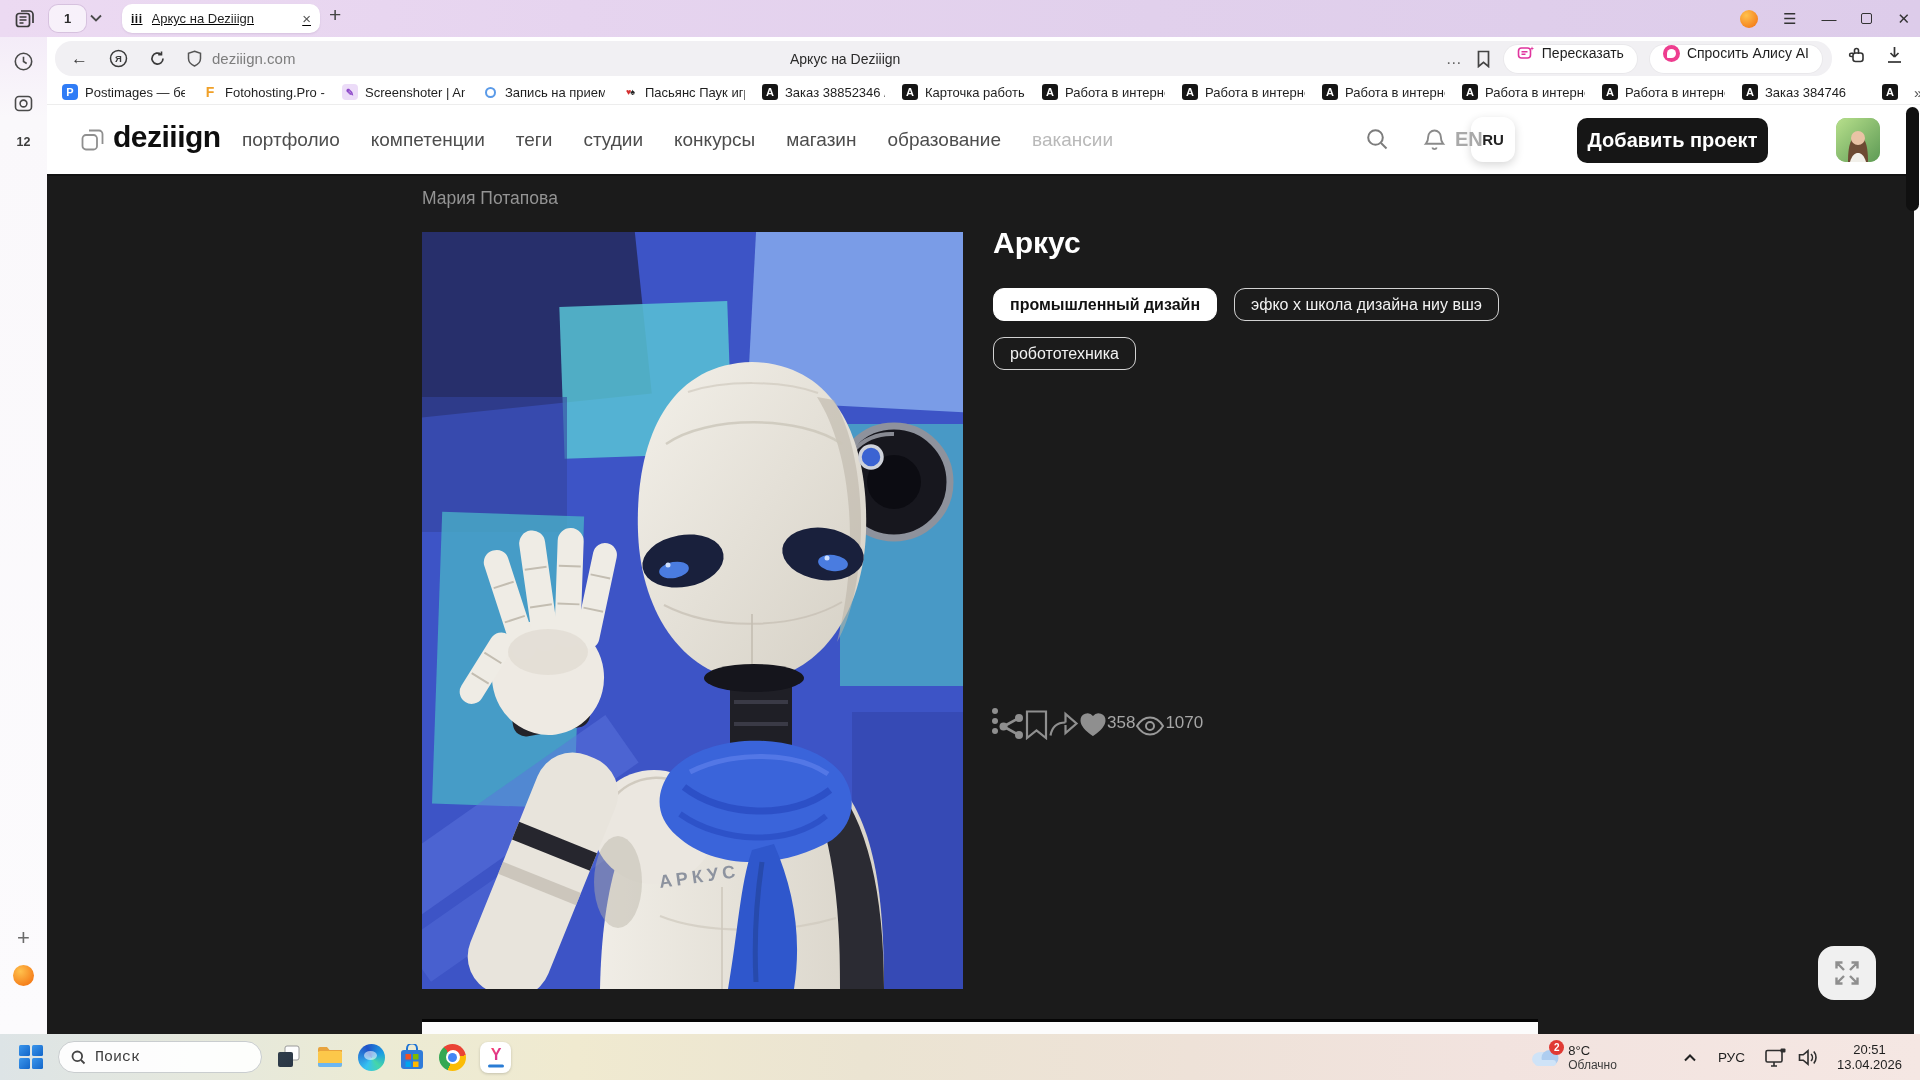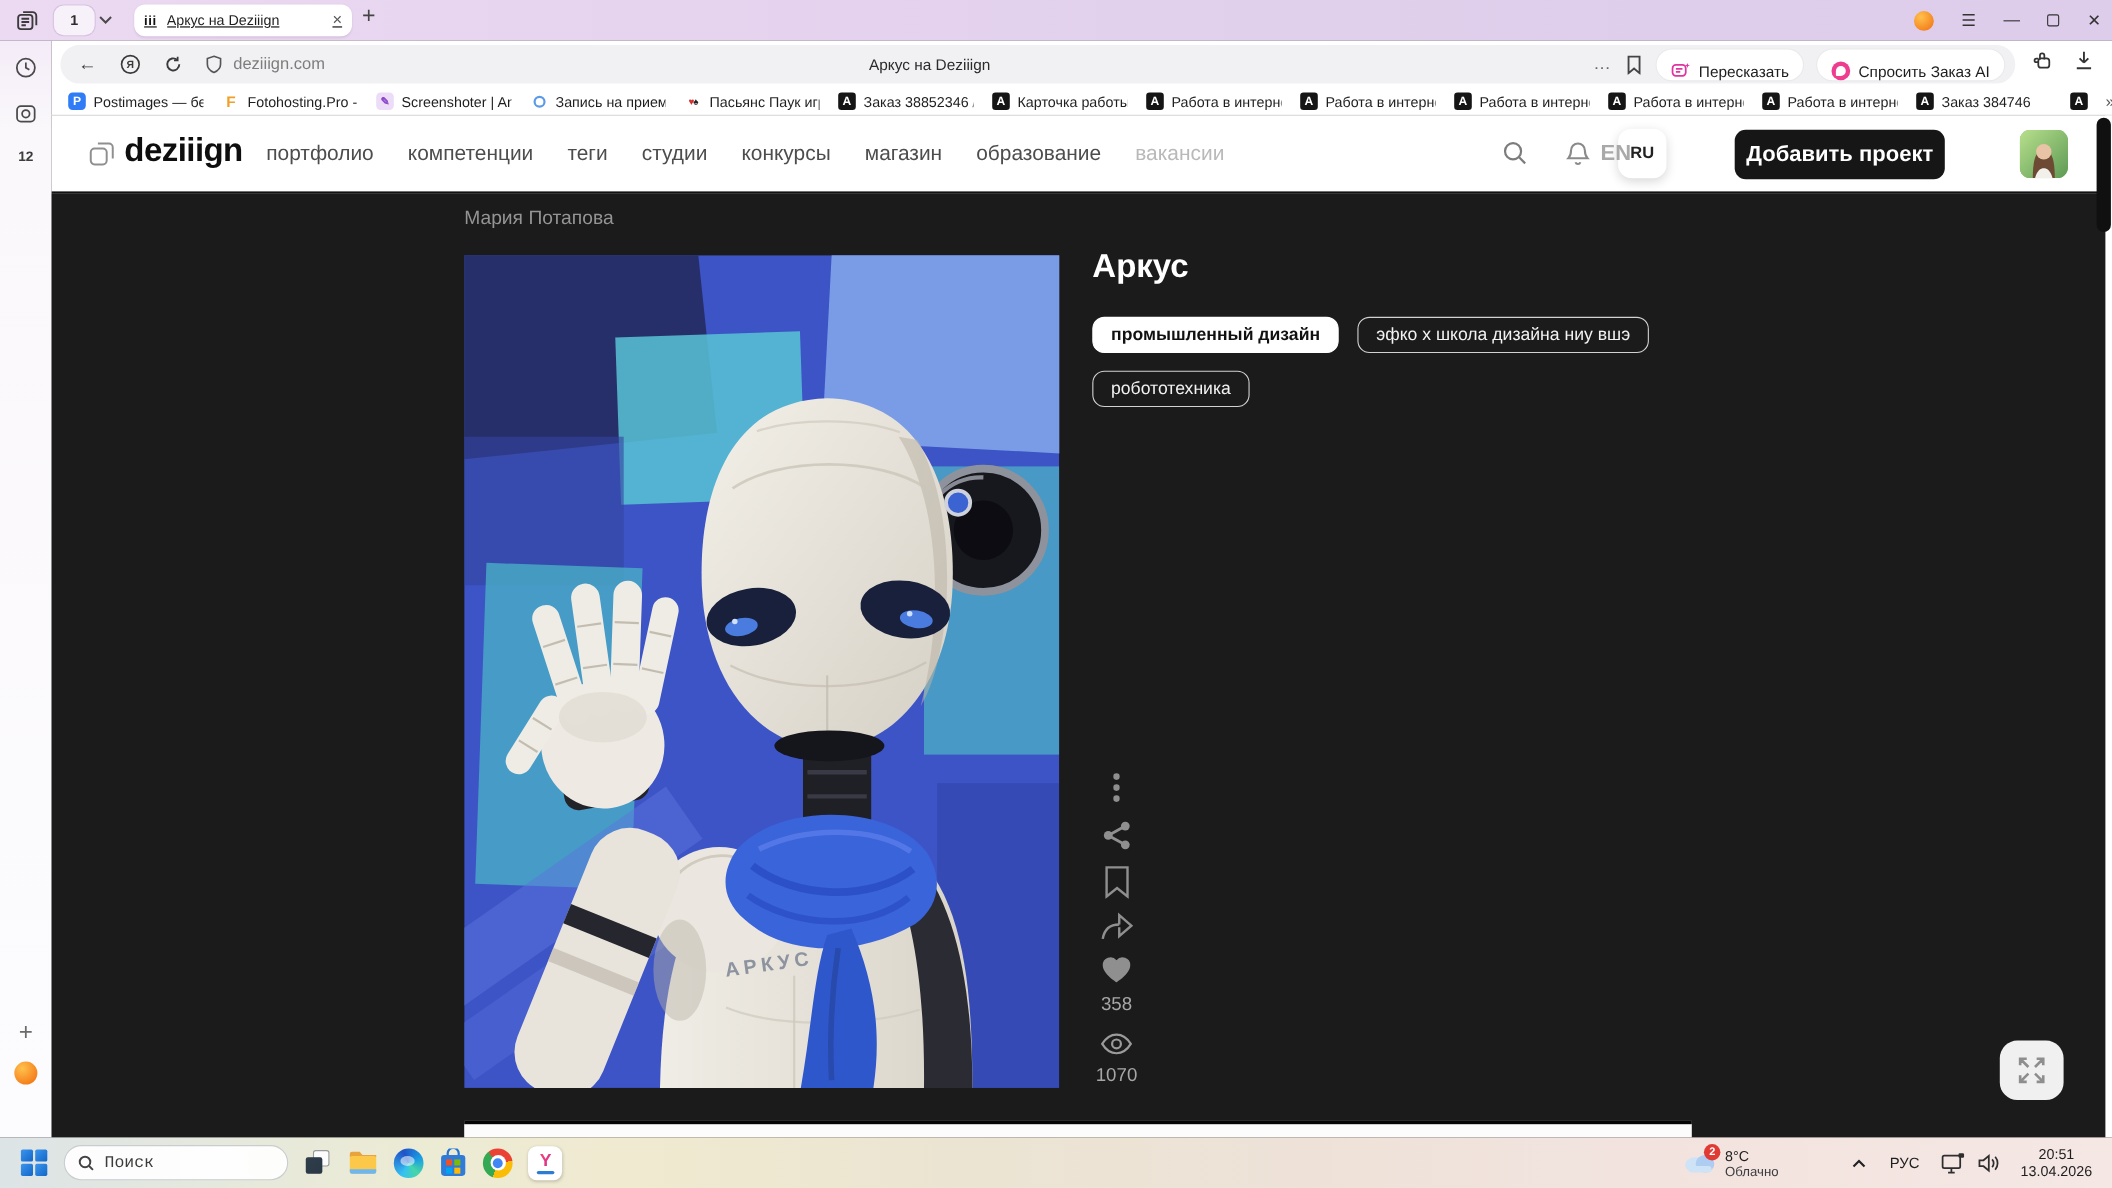--- a/index.html
+++ b/index.html
@@ -30,21 +30,21 @@
   .address-row { position:absolute; left:47px; top:37px; width:1873px; height:43px; background:#fff; }
   .addr-field { position:absolute; left:8px; top:4px; right:88px; height:35px; background:#f1f0f3;
     border-radius:17px; display:flex; align-items:center; padding:0 12px; }
   .addr-back { font-size:17px; color:#3a3a3a; margin-left:4px; }
   .addr-ico { margin-left:21px; display:flex; align-items:center; }
   .addr-url { font-size:15px; color:#7d7d7d; margin-left:10px; }
   .addr-title { position:absolute; left:735px; top:0; width:220px; height:35px; display:flex; align-items:center;
     font-size:14px; color:#2b2b2b; }
   .addr-right { position:absolute; right:10px; top:0; height:35px; display:flex; align-items:center; gap:13px; }
   .addr-dots { font-size:16px; color:#666; letter-spacing:1px; }
-  .ai-pill { height:28px; border-radius:14px; background:#fff; display:flex; align-items:flex-end; gap:7px;
+  .ai-pill { height:28px; border-radius:14px; background:#fff; display:flex; align-items:flex-start; gap:7px;
     padding:0 13px; font-size:14px; color:#1e1e1e; box-shadow:0 0 0 1px rgba(0,0,0,.03); }
   .alice-dot { width:17px; height:17px; border-radius:50%; background:#ee3d8f; position:relative; }
   .alice-dot::after { content:""; position:absolute; left:4px; top:4px; width:9px; height:9px;
     border-radius:50% 50% 50% 10%; background:#fff; }
   .addr-out { position:absolute; top:8px; display:flex; }
 
   .bookmarks-row { position:absolute; left:47px; top:80px; width:1873px; height:25px; background:#fff;
     border-bottom:1px solid #ededed; display:flex; align-items:center; padding-left:15px; }
   .bm { display:flex; align-items:center; gap:7px; width:124px; margin-right:16px; flex:none; }
   .bm.icon-only { width:20px; margin-right:10px; }
@@ -88,21 +88,21 @@
 
   
   .page { position:absolute; left:47px; top:176px; width:1901px; height:858px; background:#1b1b1b; }
   .author { position:absolute; left:375px; top:12px; font-size:17.5px; color:#949494; }
   .artwork { position:absolute; left:375px; top:56px; width:541px; height:757px; }
   .p-title { position:absolute; left:946px; top:50px; font-size:30px; font-weight:bold; color:#fff; }
   .tags { position:absolute; left:946px; top:112px; width:560px; display:flex; flex-wrap:wrap; gap:16px 17px; }
   .tag { height:33px; border-radius:11px; display:flex; align-items:center; padding:0 16px; font-size:16px;
     border:1.5px solid #d2d2d2; color:#f2f2f2; white-space:nowrap; }
   .tag.active { background:#fff; color:#111; border-color:#fff; font-weight:bold; }
-  .act-col { position:absolute; left:945px; top:520px; width:46px; display:flex; flex-direction:column; align-items:center; }
+  .act-col { position:absolute; left:945px; top:520px; width:46px; display:flex; align-items:center; }
   .act-count { font-size:17px; color:#a6a6a6; }
   .next-bar { position:absolute; left:375px; top:843px; width:1116px; height:15px; background:#fcfcfc;
     border-top:3px solid #050505; }
   .fs-btn { position:absolute; left:1771px; top:770px; width:58px; height:54px; border-radius:16px; background:#f0f0f0;
     display:flex; align-items:center; justify-content:center; }
 
   .scroll-track { position:absolute; right:0; top:105px; width:6px; height:929px; background:#fff; }
   .scroll-thumb { position:absolute; right:1px; top:107px; width:13px; height:104px; background:#101010; border-radius:7px; }
 
   
@@ -195,21 +195,21 @@
         <div class="ai-pill">
           <svg width="18" height="17" viewBox="0 0 18 17" fill="none" stroke="#e0359e" stroke-width="1.6">
             <rect x="1.5" y="3" width="12" height="10" rx="3"></rect>
               <path d="M4.5 6.7h6M4.5 9.3h4"></path>
             <path d="M15 1.2l.6 1.7 1.7.6-1.7.6-.6 1.7-.6-1.7-1.7-.6 1.7-.6z" fill="#e0359e" stroke="none"></path>
           </svg>
           <span>Пересказать</span>
         </div>
         <div class="ai-pill">
           <span class="alice-dot"></span>
-          <span>Спросить Заказ AI</span>
+          <span>Спросить Алису AI</span>
         </div>
       </div>
     </div>
     <div class="addr-out" style="right:52px;">
       <svg width="21" height="21" viewBox="0 0 21 21" fill="none" stroke="#333" stroke-width="1.6">
         <path d="M7.5 9V5.5a2 2 0 0 1 4 0V9"></path>
           <rect x="6" y="8" width="10" height="8.5" rx="2.5"></rect>
           <path d="M6 11.5H4.2a1.6 1.6 0 0 1 0-3.2H6"></path>
       </svg>
     </div>

